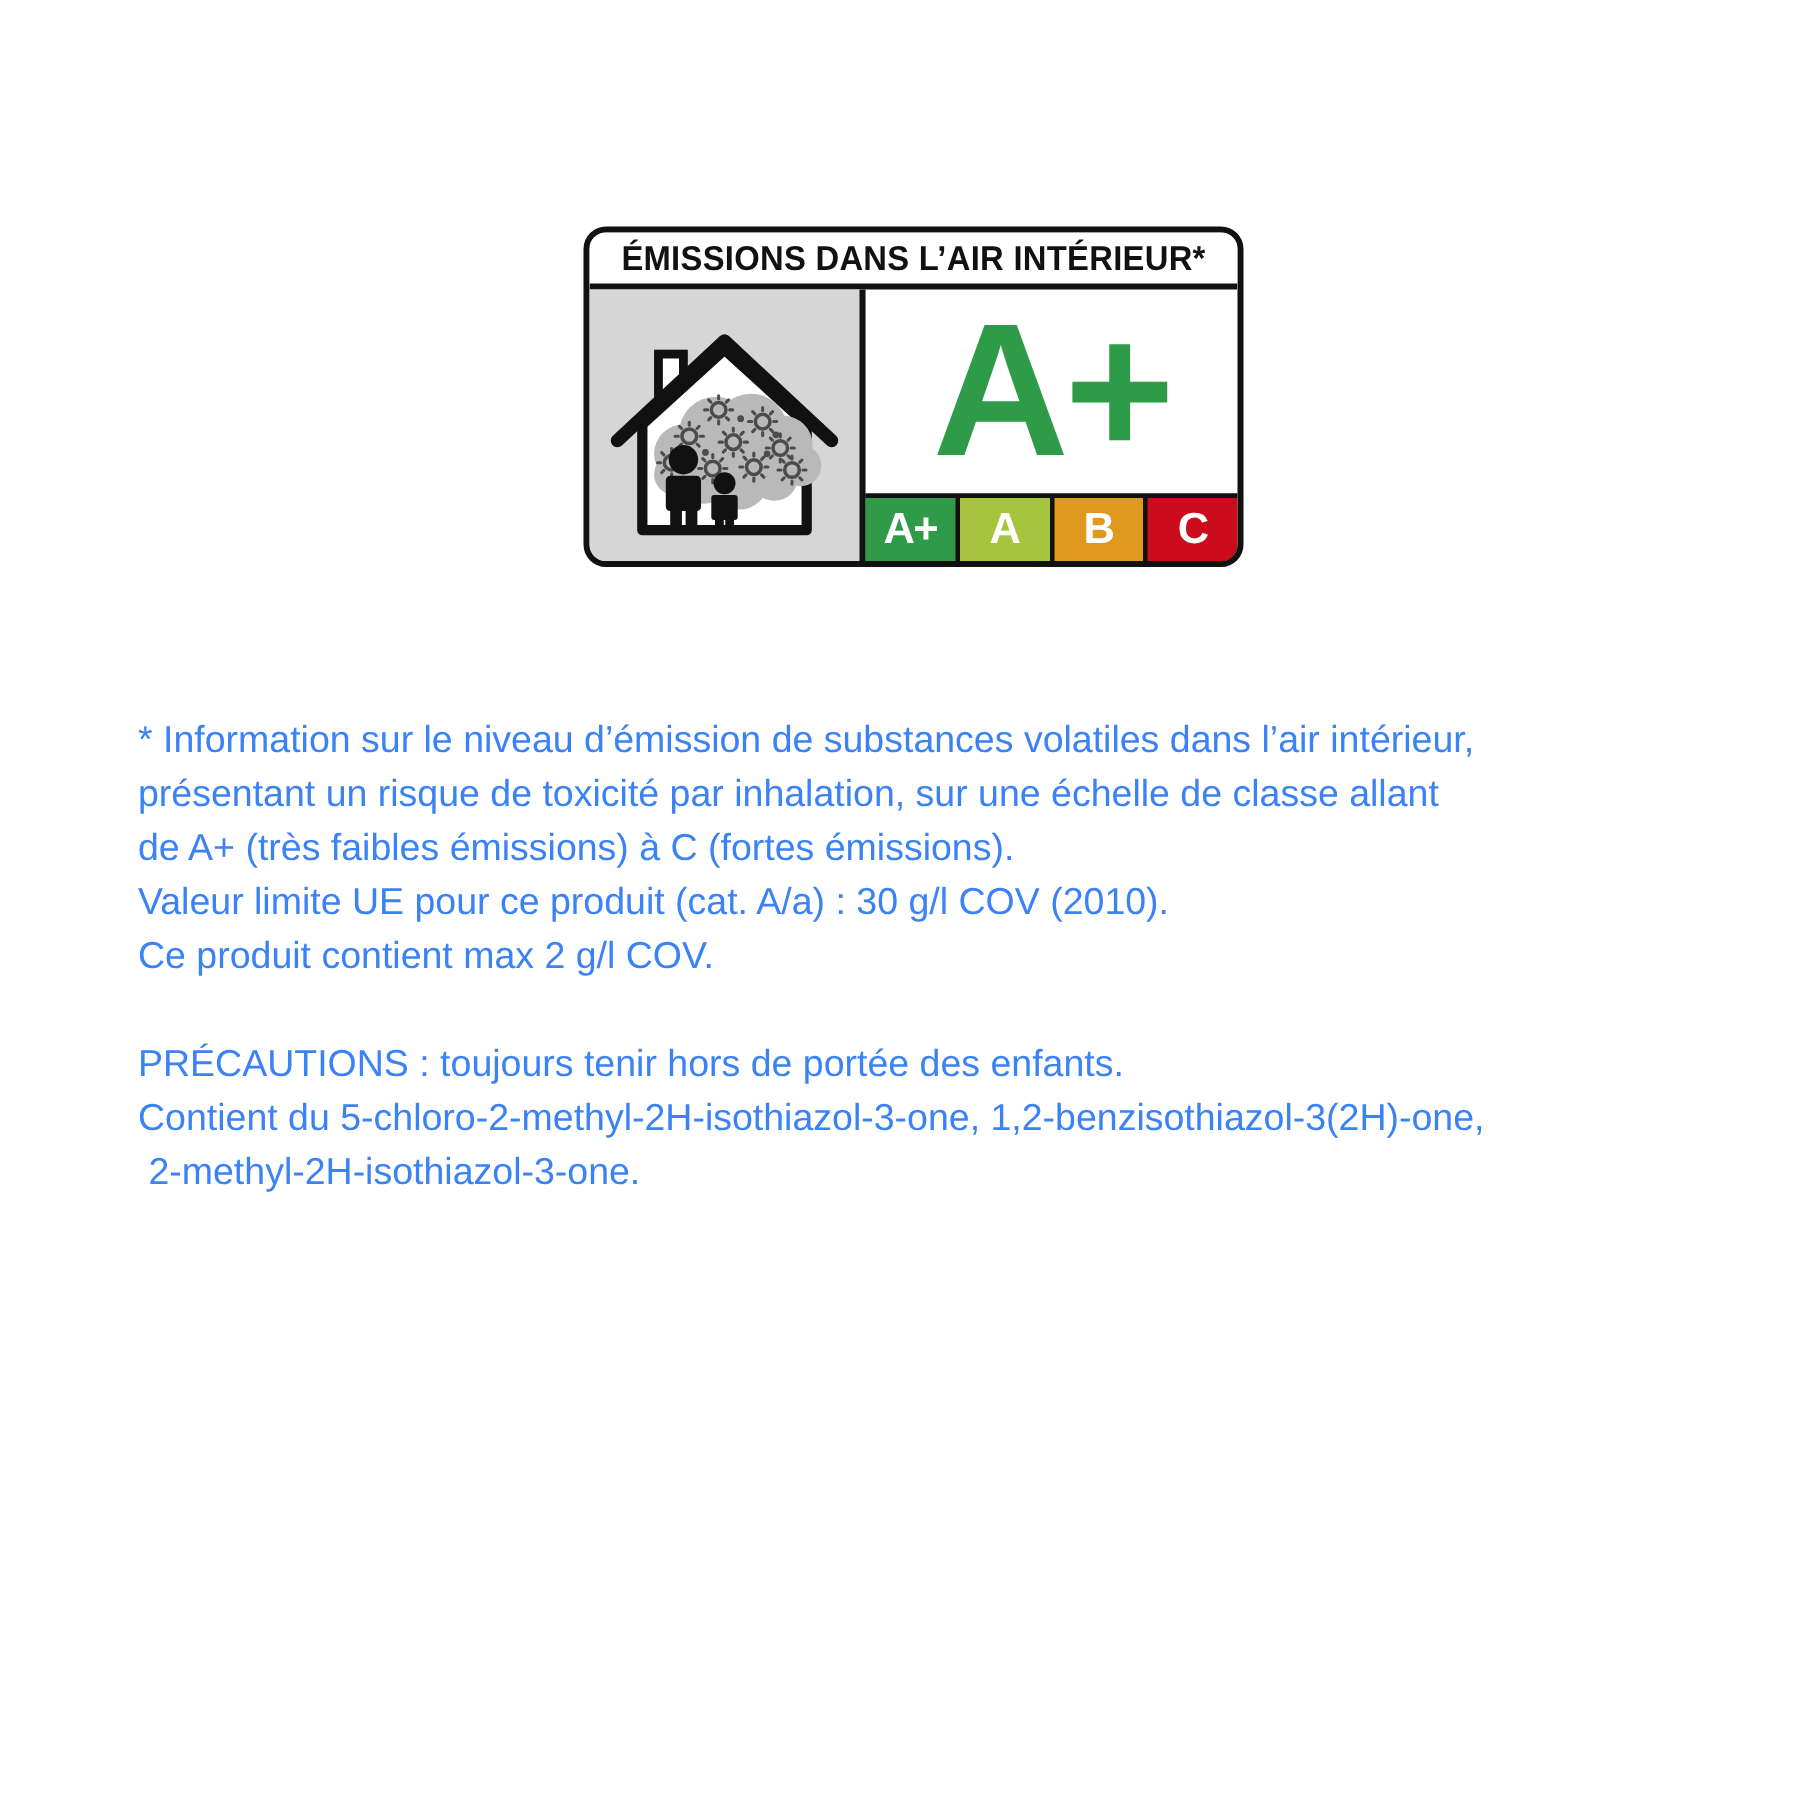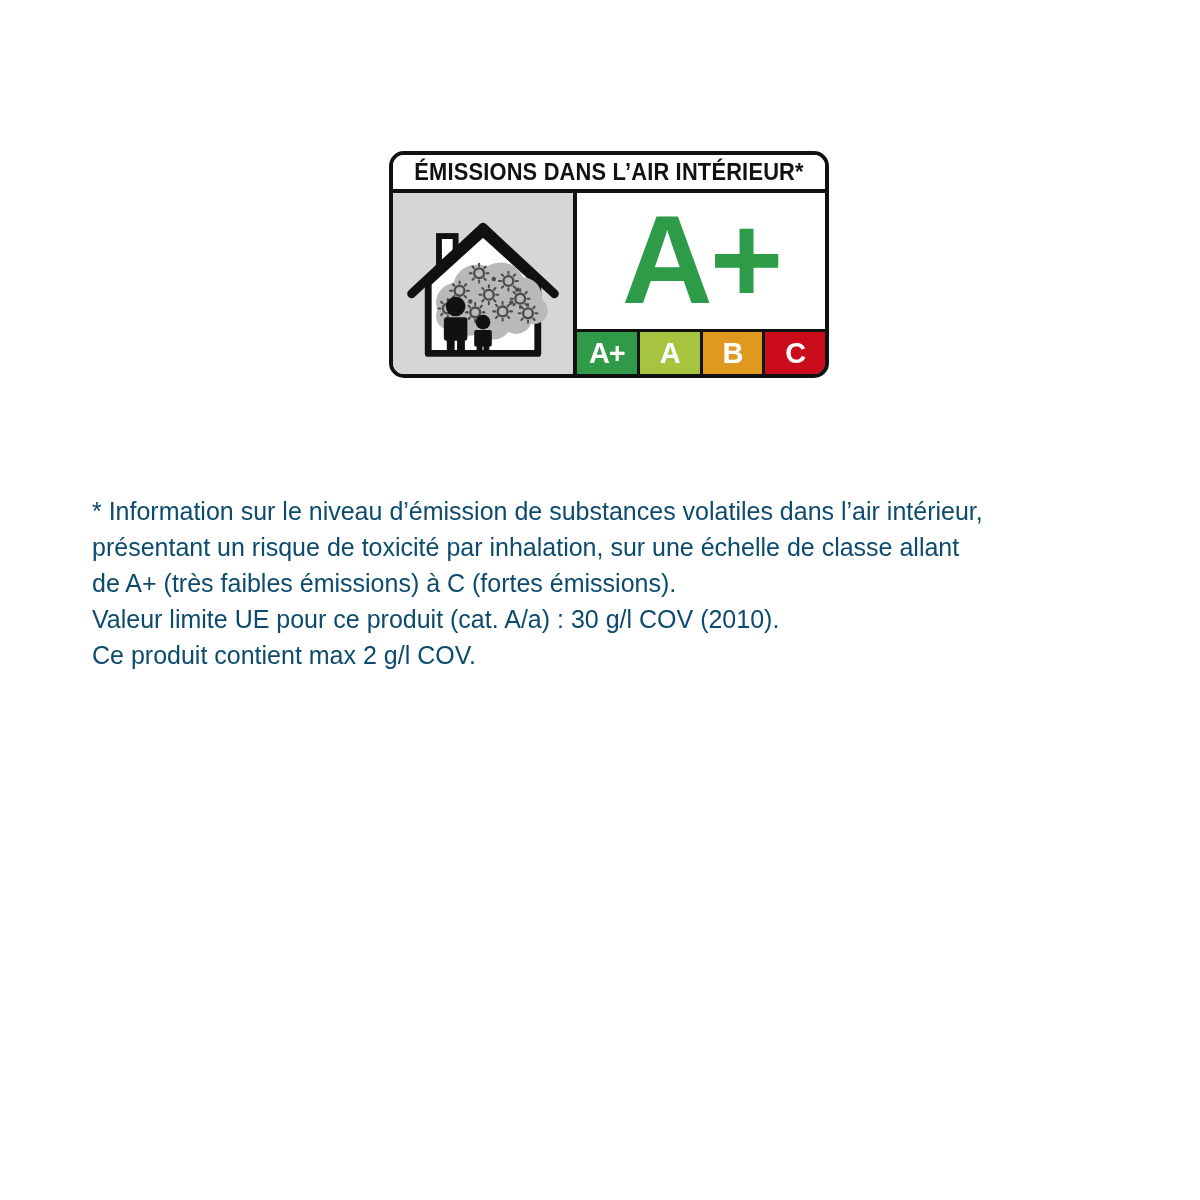--- a/index.html
+++ b/index.html
@@ -76,25 +76,25 @@
     justify-content: center;
     color: #fff;
     font-weight: bold;
     font-size: 29px;
     letter-spacing: -1px;
   }
 
   
   .text-block {
     position: absolute;
-    left: 92px; top: 493px;
+    left: 92px; top: 475px;
     width: 1045px;
     font-size: 25px;
     line-height: 36px;
-    color: #0c4a6e;
+    color: #3b82f6;
   }
   .text-block p {
     margin: 0 0 36px 0;
     white-space: pre-line;
   }
   .text-block p:last-child { margin-bottom: 0; }
 </style>
 </head>
 <body>
 
@@ -187,15 +187,18 @@
 
     </div>
   </div>
 
   <div class="text-block">
     <p>* Information sur le niveau d’émission de substances volatiles dans l’air intérieur,
 présentant un risque de toxicité par inhalation, sur une échelle de classe allant
 de A+ (très faibles émissions) à C (fortes émissions).
 Valeur limite UE pour ce produit (cat. A/a) : 30 g/l COV (2010).
 Ce produit contient max 2 g/l COV.</p>
+    <p>PRÉCAUTIONS : toujours tenir hors de portée des enfants.
+Contient du 5-chloro-2-methyl-2H-isothiazol-3-one, 1,2-benzisothiazol-3(2H)-one,
+&nbsp;2-methyl-2H-isothiazol-3-one.</p>
   </div>
 
 </div>
 
 </body></html>

